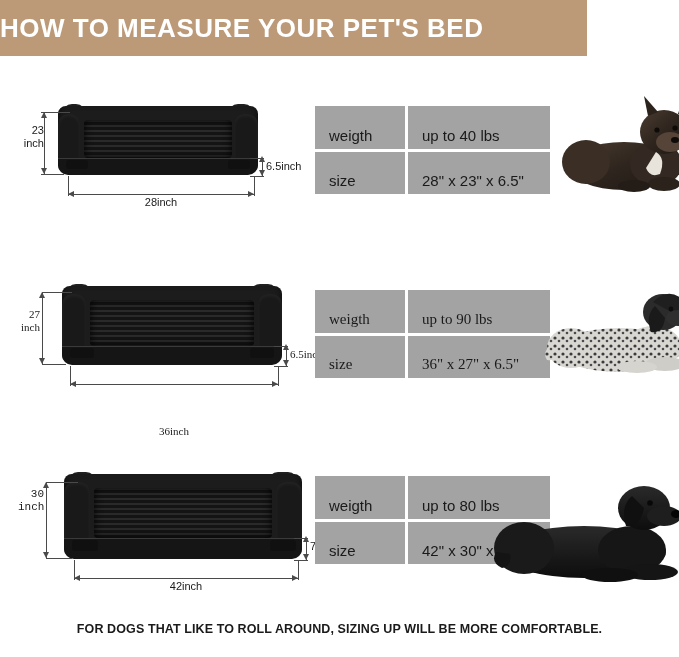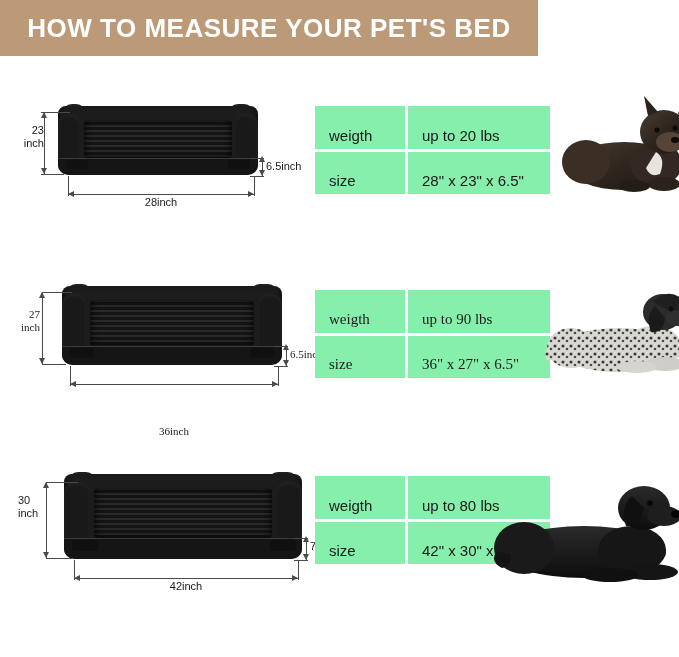--- a/index.html
+++ b/index.html
@@ -19,26 +19,26 @@
     height: 657px;
     background: #ffffff;
     box-sizing: border-box;
   }
 
   
   .header {
     position: absolute;
     left: 0;
     top: 0;
-    width: 538px;
+    width: 587px;
     height: 56px;
     background: #bc9a78;
     display: flex;
     align-items: center;
-    justify-content: center;
+    justify-content: flex-start;
   }
   .header-title {
     color: #ffffff;
     font-size: 26px;
     font-weight: bold;
     letter-spacing: 0.5px;
     white-space: nowrap;
   }
 
   
@@ -155,21 +155,21 @@
     width: 235px;
     border-collapse: collapse;
     background: #f0ece4;
   }
   .spec-table tr { height: 44px; }
   .spec-table td {
     font-size: 15px;
     color: #1a1a1a;
     padding: 16px 0 0 14px;
     vertical-align: middle;
-    background: #86efac;
+    background: #a3a3a3;
   }
   .spec-table td.key {
     width: 76px;
     border-right: 3px solid #ffffff;
   }
   .spec-table tr.first td {
     border-bottom: 3px solid #ffffff;
   }
 
   
@@ -243,21 +243,21 @@
       <div class="arrow arrow-down" style="left:237px; top:86px;"></div>
       <div class="dim-line dim-h" style="left:228px; top:74px; width:14px;"></div>
       <div class="dim-line dim-h" style="left:228px; top:92px; width:14px;"></div>
       <div class="dim-label" style="left:244px; top:76px;">6.5inch</div>
     </div>
 
     <table class="spec-table">
       <tbody>
           <tr class="first">
         <td class="key">weigth</td>
-        <td class="val">up to 20 lbs</td>
+        <td class="val">up to 40 lbs</td>
       </tr>
       <tr>
         <td class="key">size</td>
         <td class="val">28" x 23" x 6.5"</td>
       </tr>
     </tbody>
       </table>
 
     <div class="dog dog-1">
       <svg class="dog-svg" viewBox="0 0 140 110" xmlns="http://www.w3.org/2000/svg" aria-hidden="true">
@@ -389,21 +389,21 @@
       <div class="bolster" style="left:254px; top:28px; width:26px; height:66px;"></div>
       <div class="bed-front-lip" style="left:42px; top:84px; width:238px; height:20px;"></div>
       <div class="corner-pad" style="left:50px; top:86px; width:26px; height:11px;"></div>
       <div class="corner-pad" style="left:248px; top:86px; width:26px; height:11px;"></div>
 
       <div class="dim-line dim-v" style="left:24px; top:28px; height:76px;"></div>
       <div class="arrow arrow-up" style="left:21px; top:28px;"></div>
       <div class="arrow arrow-down" style="left:21px; top:98px;"></div>
       <div class="dim-line dim-h" style="left:24px; top:28px; width:32px;"></div>
       <div class="dim-line dim-h" style="left:24px; top:104px; width:26px;"></div>
-      <div class="dim-label" style="left:-4px; top:40px; width:26px; ">30<br>inch</div>
+      <div class="dim-label" style="left:-4px; top:34px; width:26px; text-align:right;font-family:Liberation Mono, monospace;">30<br>inch</div>
 
       <div class="dim-line dim-h" style="left:52px; top:124px; width:224px;"></div>
       <div class="arrow arrow-left" style="left:52px; top:121px;"></div>
       <div class="arrow arrow-right" style="left:270px; top:121px;"></div>
       <div class="dim-line dim-v" style="left:52px; top:106px; height:20px;"></div>
       <div class="dim-line dim-v" style="left:276px; top:106px; height:20px;"></div>
       <div class="dim-label center" style="left:124px; top:126px; width:80px;">42inch</div>
 
       <div class="dim-line dim-v" style="left:284px; top:84px; height:22px;"></div>
       <div class="arrow arrow-up" style="left:281px; top:82px;"></div>
@@ -451,14 +451,15 @@
         <path d="M140 26 q-12 10 -6 30 q14 2 18 -18 z" fill="#101010"></path>
 
         <circle cx="158" cy="33" r="2.8" fill="#080808"></circle>
 
         <ellipse cx="158" cy="102" rx="28" ry="8" fill="#151515"></ellipse>
         <ellipse cx="118" cy="105" rx="28" ry="7" fill="#101010"></ellipse>
       </svg>
     </div>
   </div>
 
+  <div class="footer">FOR DOGS THAT LIKE TO ROLL AROUND, SIZING UP WILL BE MORE COMFORTABLE.</div>
 
 </div>
 
 </body></html>

